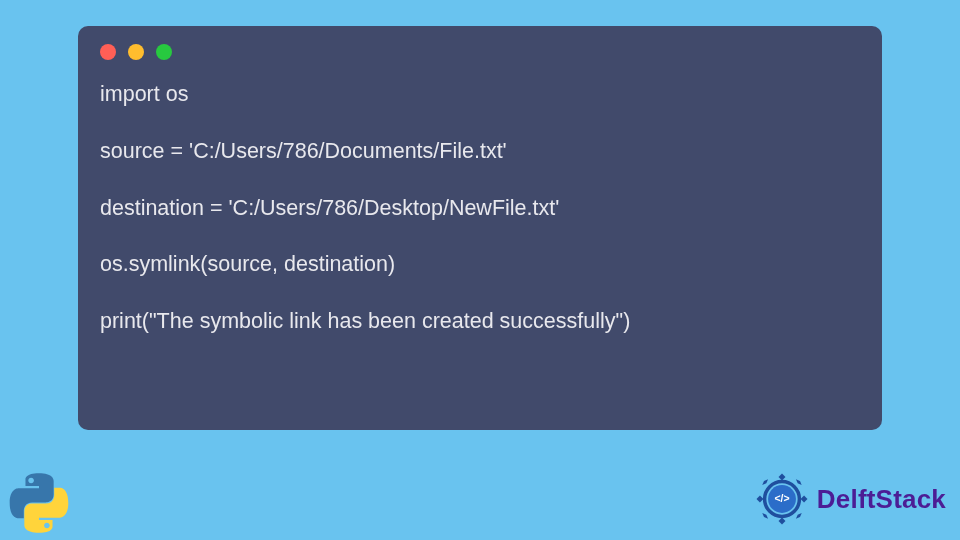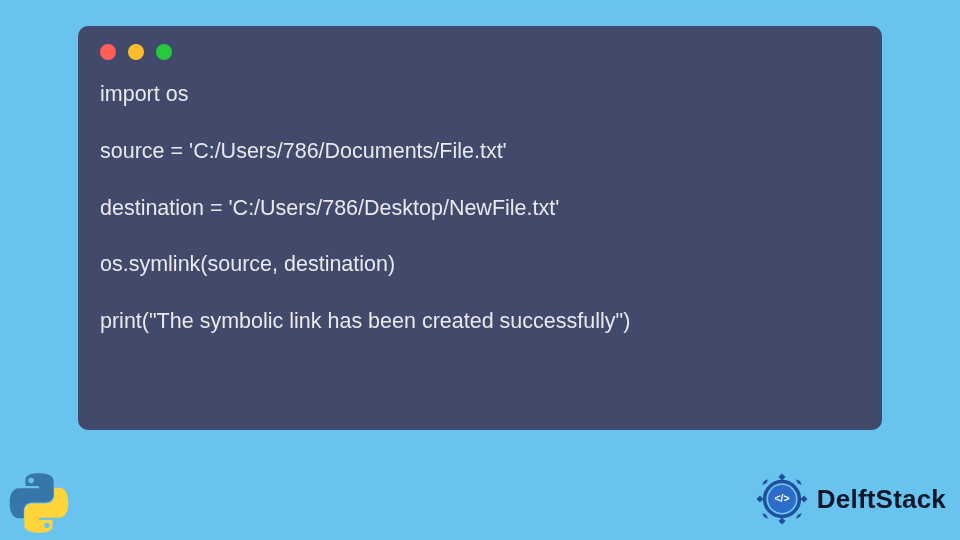--- a/index.html
+++ b/index.html
@@ -60,21 +60,21 @@
       align-items: center;
       gap: 6px;
     }
     .delft-icon {
       width: 58px;
       height: 58px;
     }
     .delft-text {
       font-size: 26px;
       font-weight: 600;
-      color: #0f172a;
+      color: #4c1d95;
       letter-spacing: 0.2px;
     }
   </style>
 </head>
 <body>
 
 <div class="code-window">
   <div class="traffic-lights">
     <div class="dot dot-red"></div>
     <div class="dot dot-yellow"></div>

